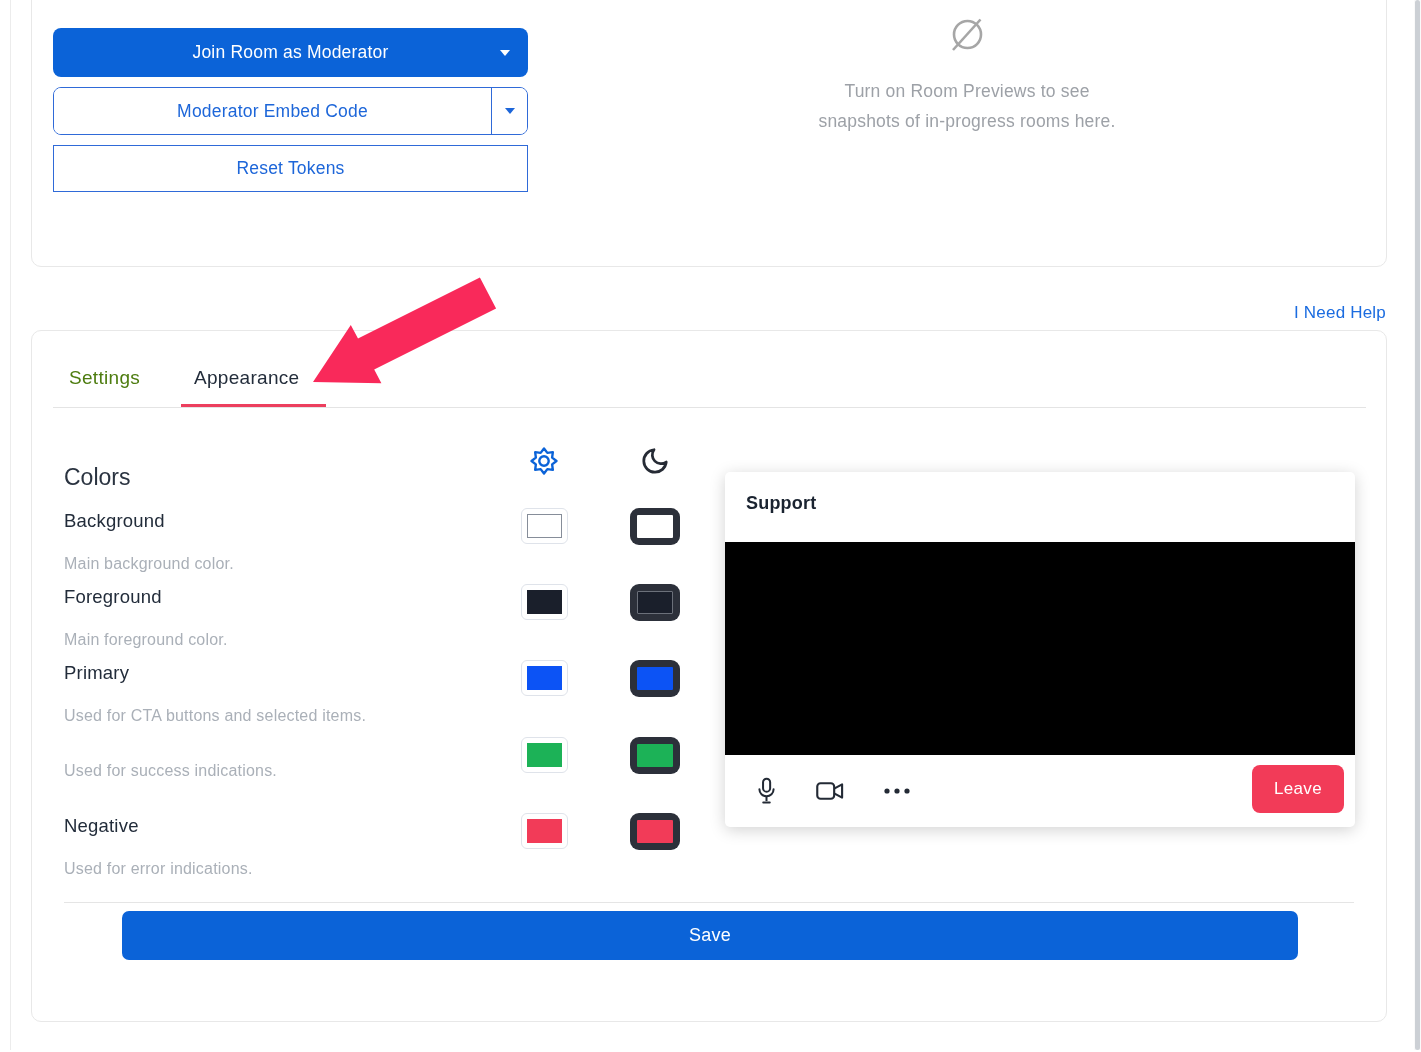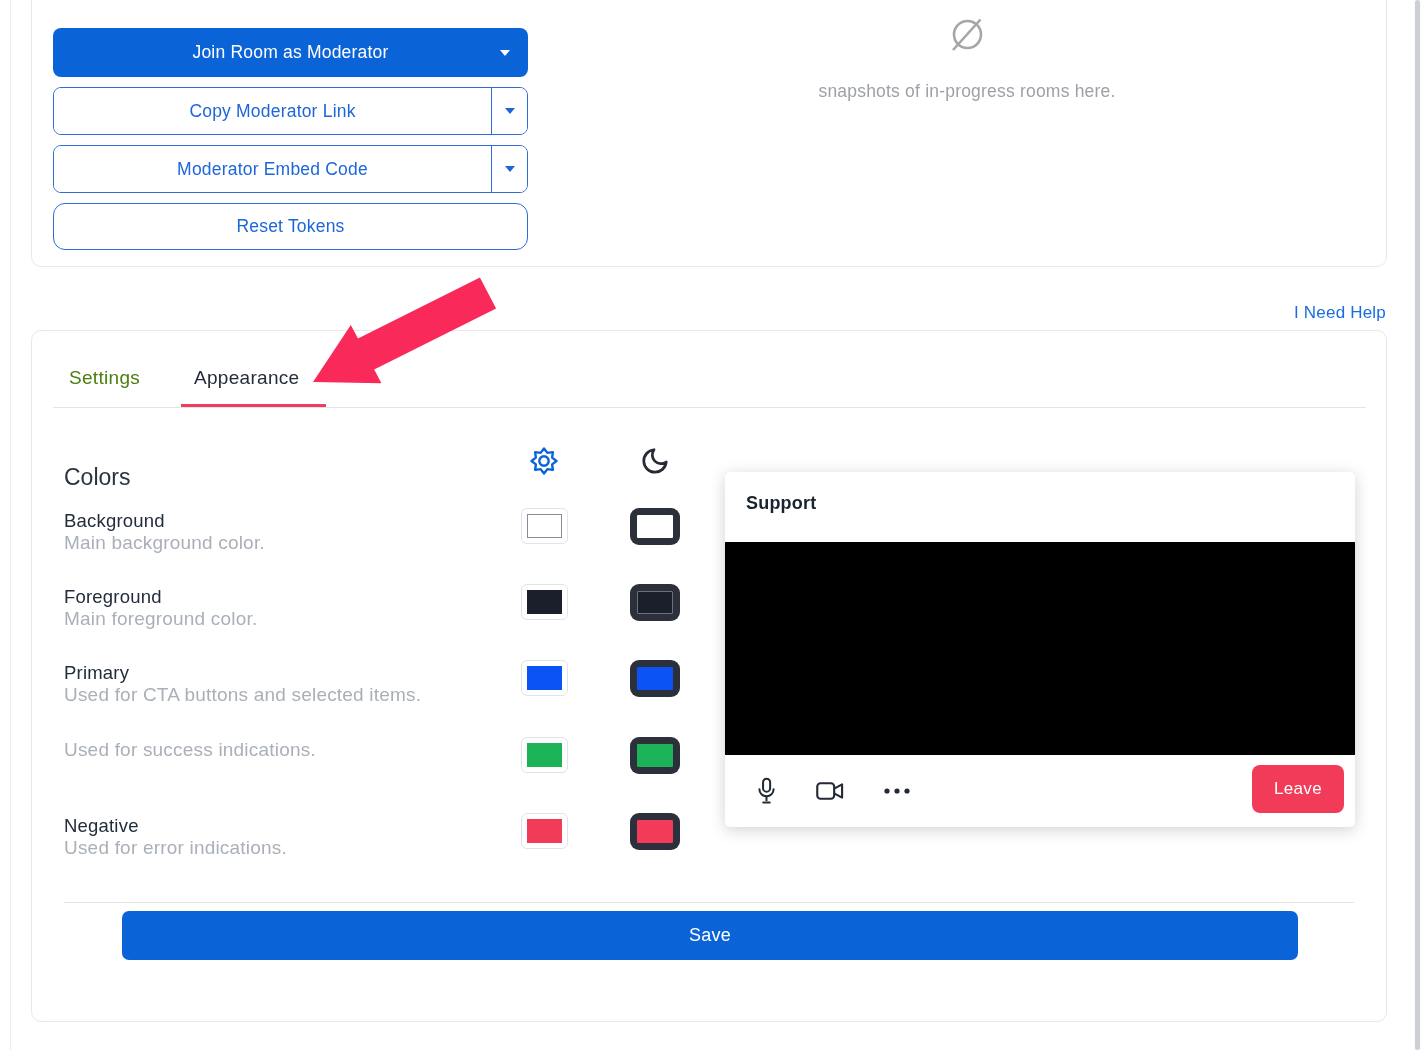--- a/index.html
+++ b/index.html
@@ -17,21 +17,21 @@
   .btn.solid{height:49px;border:none;border-radius:8px;color:#fff;font-size:17.5px;font-weight:500;
              display:flex;align-items:center;justify-content:center;position:relative;letter-spacing:.2px;}
   .caret{width:0;height:0;border-left:5.5px solid transparent;border-right:5.5px solid transparent;
          border-top:6.5px solid currentColor;display:inline-block;}
   .btn.solid .caret{position:absolute;right:18px;color:#fff;}
   .split{display:flex;height:48px;border:1px solid #2f6ad8;border-radius:8px;overflow:hidden;background:#fff;box-sizing:border-box;}
   .split .main{flex:1;border:none;background:#fff;color:#1d66d9;font-size:17.5px;font-weight:500;
                display:flex;align-items:center;justify-content:center;letter-spacing:.2px;}
   .split .dd{width:36px;border:none;border-left:1px solid #2f6ad8;background:#fff;color:#1d66d9;
              display:flex;align-items:center;justify-content:center;}
-  .outline-full{height:47px;border:1px solid #2f6ad8;border-radius:12px;background:#fff;color:#1d66d9;
+  .outline-full{height:47px;border:1px solid #2f6ad8;border-radius:0;background:#fff;color:#1d66d9;
                 font-size:17.5px;font-weight:500;display:flex;align-items:center;justify-content:center;letter-spacing:.2px;}
   .preview-off{position:absolute;left:700px;top:26px;width:470px;text-align:center;color:#9da1a7;
                font-size:17.5px;line-height:30px;letter-spacing:.2px;}
   .preview-off svg{margin-bottom:8px;}
 
   .help-link{position:absolute;right:35px;top:303px;color:#1b6ce0;font-size:17px;text-decoration:none;cursor:pointer;letter-spacing:.2px;}
 
   
   .main-card{left:31px;top:330px;width:1356px;height:692px;}
   .tab{position:absolute;font-size:19px;cursor:pointer;letter-spacing:.3px;}
@@ -39,21 +39,21 @@
   .tab.active{left:162px;top:36px;color:#232d3b;font-weight:500;}
   .tab-underline{position:absolute;left:149px;top:73px;width:145px;height:3px;}
   .tabs-rule{position:absolute;left:21px;right:20px;top:76px;height:1px;background:#e4e4e4;}
   .colors-title{position:absolute;left:32px;top:114px;font-size:23px;color:#2a3340;font-weight:400;}
   .head-icon{position:absolute;cursor:pointer;}
   .icon-gear{left:497px;top:115px;}
   .icon-moon{left:608px;top:115px;}
 
   .crow{position:absolute;left:32px;right:32px;height:66px;}
   .crow-name{font-size:18.5px;color:#222c3a;font-weight:500;letter-spacing:.2px;}
-  .crow-desc{font-size:19px;color:#aab0b8;margin-top:0;letter-spacing:.2px;}
+  .crow-desc{font-size:16px;color:#aab0b8;margin-top:23px;letter-spacing:.2px;}
   .swatch{position:absolute;top:-2px;display:flex;align-items:center;justify-content:center;
           cursor:pointer;box-sizing:border-box;padding:0;}
   .swatch.light{left:457px;width:47px;height:36px;background:#fff;border:1px solid #dfe3ea;border-radius:6px;}
   .swatch.light .inner{width:35px;height:24px;border:none;box-sizing:border-box;display:block;}
   .swatch.light .inner.bordered{border:1px solid #868d99;}
   .swatch.dark{left:566px;width:50px;height:37px;background:#2c303a;border:none;border-radius:9px;}
   .swatch.dark .inner{width:36px;height:23px;border:none;border-radius:1px;box-sizing:border-box;display:block;}
   .swatch.dark .inner.bordered{border:1px solid #6b707a;}
 
   .divider{position:absolute;left:32px;top:571px;width:1290px;height:1px;background:#e5e5e5;}
@@ -80,39 +80,34 @@
 
   <div class="left-rule"></div>
 
   <section class="card top-card">
     <div class="btn-col">
       <button class="btn solid" style="background-color: rgb(11, 99, 216);">
         <span>Join Room as Moderator</span>
         <span class="caret"></span>
       </button>
       <div class="split">
-        <button class="main">Copy Moderator Link</button>
-        <button class="dd">
-          <span class="caret"></span>
-        </button>
-      </div>
-      <div class="split">
         <button class="main">Moderator Embed Code</button>
         <button class="dd">
           <span class="caret"></span>
         </button>
       </div>
       <button class="outline-full">Reset Tokens</button>
     </div>
 
     <div class="preview-off">
       <svg width="46" height="46" viewBox="0 0 46 46">
         <circle cx="23.5" cy="21.5" r="13.5" fill="none" stroke="#a6a6a6" stroke-width="2.6"></circle>
         <line x1="9" y1="37" x2="36.5" y2="6.5" stroke="#a6a6a6" stroke-width="2.6"></line>
       </svg>
+      <div>Turn on Room Previews to see</div>
       <div>snapshots of in-progress rooms here.</div>
     </div>
   </section>
 
   <a class="help-link">I Need Help</a>
 
   <section class="card main-card">
     <div class="tab inactive">Settings</div>
     <div class="tab active">Appearance</div>
     <div class="tab-underline" style="background-color: rgb(236, 63, 94);"></div>

